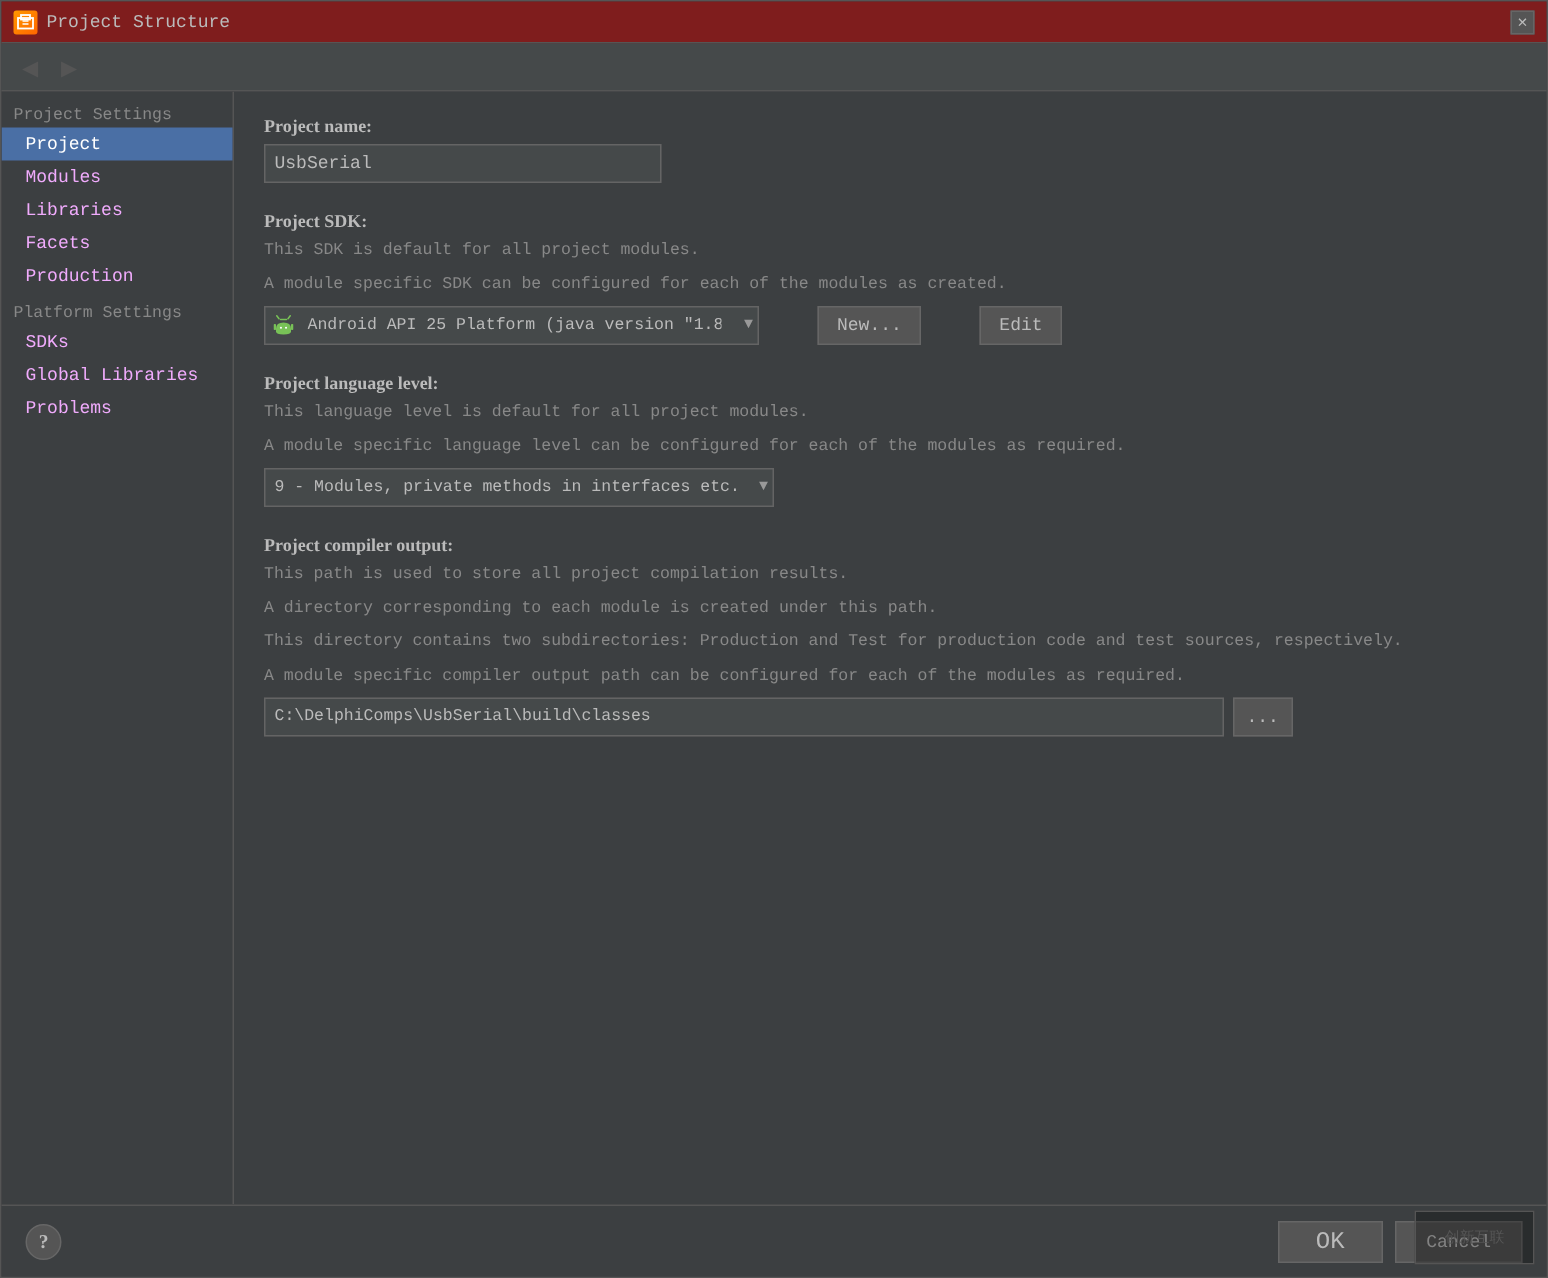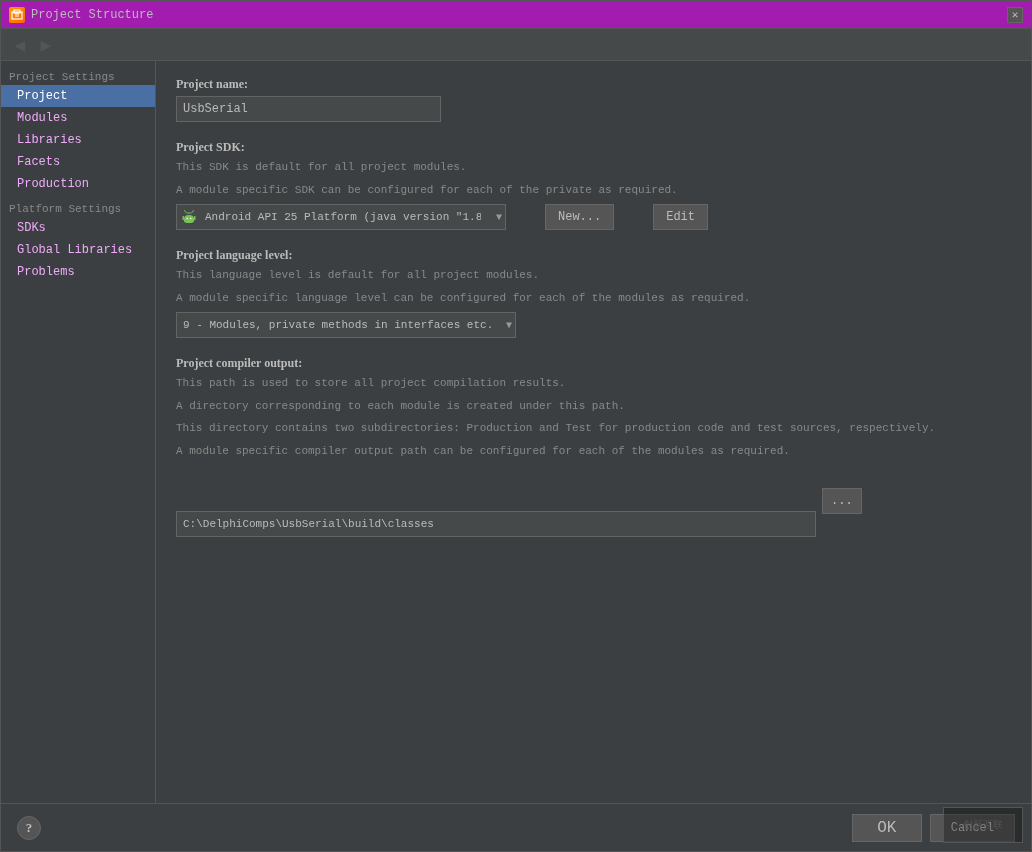--- a/index.html
+++ b/index.html
@@ -16,21 +16,21 @@
     .window {
       width: 1032px;
       height: 852px;
       background: #3c3f41;
       border: 1px solid #555;
       display: flex;
       flex-direction: column;
       position: relative;
     }
     .title-bar {
-      background: #a21caf;
+      background: #7f1d1d;
       border-bottom: 1px solid #555;
       height: 28px;
       display: flex;
       align-items: center;
       padding: 0 8px;
       gap: 6px;
     }
     .title-bar-icon {
       width: 16px;
       height: 16px;
@@ -238,21 +238,20 @@
     .output-input {
       background: #45494a;
       border: 1px solid #646464;
       color: #bbbbbb;
       padding: 4px 6px;
       font-family: 'Courier New', monospace;
       font-size: 11px;
       height: 26px;
       width: 640px;
       outline: none;
-      margin-top: 46px;
     }
     .browse-btn {
       background: #555;
       border: 1px solid #666;
       color: #bbbbbb;
       padding: 3px 8px;
       font-family: 'Courier New', monospace;
       font-size: 12px;
       height: 26px;
       cursor: pointer;
@@ -364,21 +363,21 @@
     <div class="main-content">
 
       <div class="field-group">
         <div class="field-label">Project name:</div>
         <input class="text-input" type="text" value="UsbSerial" style="">
       </div>
 
       <div class="field-group">
         <div class="field-label">Project SDK:</div>
         <div class="description-text">This SDK is default for all project modules.</div>
-        <div class="description-text">A module specific SDK can be configured for each of the private as required.</div>
+        <div class="description-text">A module specific SDK can be configured for each of the modules as created.</div>
         <div class="sdk-row">
           <div class="sdk-select-wrapper">
 
             <svg class="sdk-android-icon" viewBox="0 0 14 14" fill="none" xmlns="http://www.w3.org/2000/svg">
               <path d="M2 9 Q2 5 7 5 Q12 5 12 9 L12 11 Q12 13 7 13 Q2 13 2 11 Z" fill="#78c257"></path>
               <rect x="4.5" y="2.5" width="5" height="1" fill="#78c257" rx="0.5"></rect>
               <line x1="4" y1="2.5" x2="2.5" y2="0.5" stroke="#78c257" stroke-width="1" stroke-linecap="round"></line>
               <line x1="10" y1="2.5" x2="11.5" y2="0.5" stroke="#78c257" stroke-width="1" stroke-linecap="round"></line>
               <circle cx="5.3" cy="8.5" r="0.7" fill="white"></circle>
               <circle cx="8.7" cy="8.5" r="0.7" fill="white"></circle>

